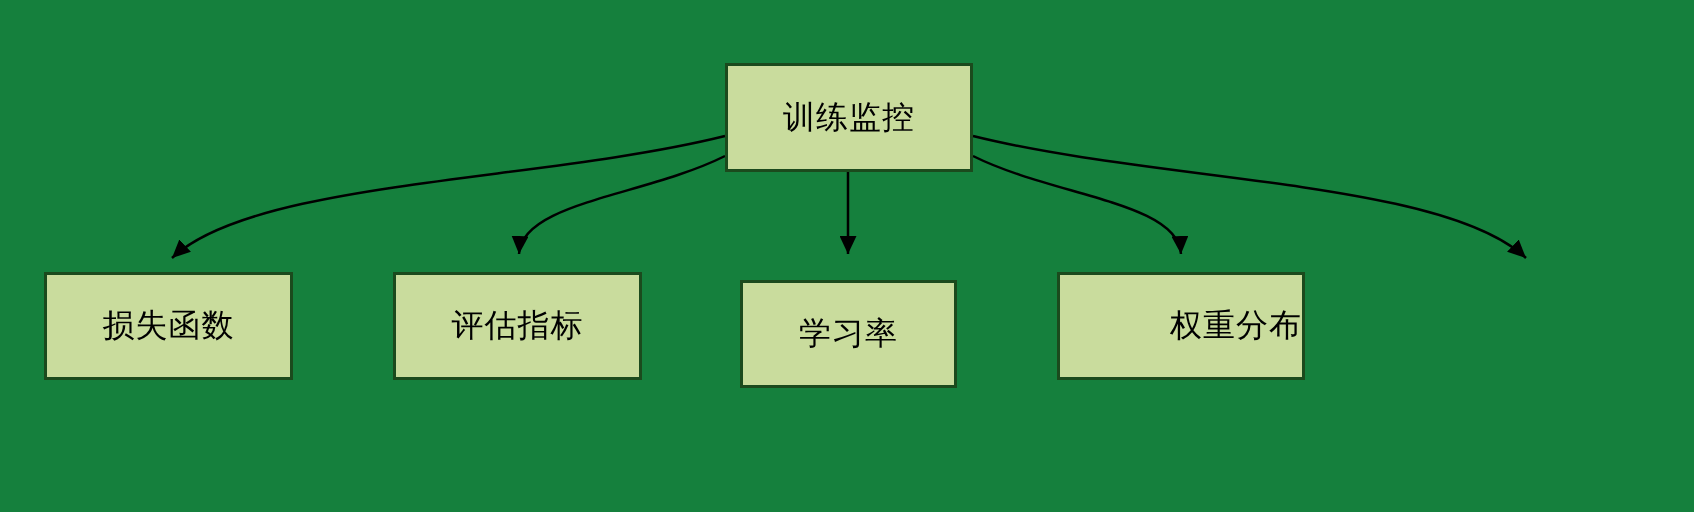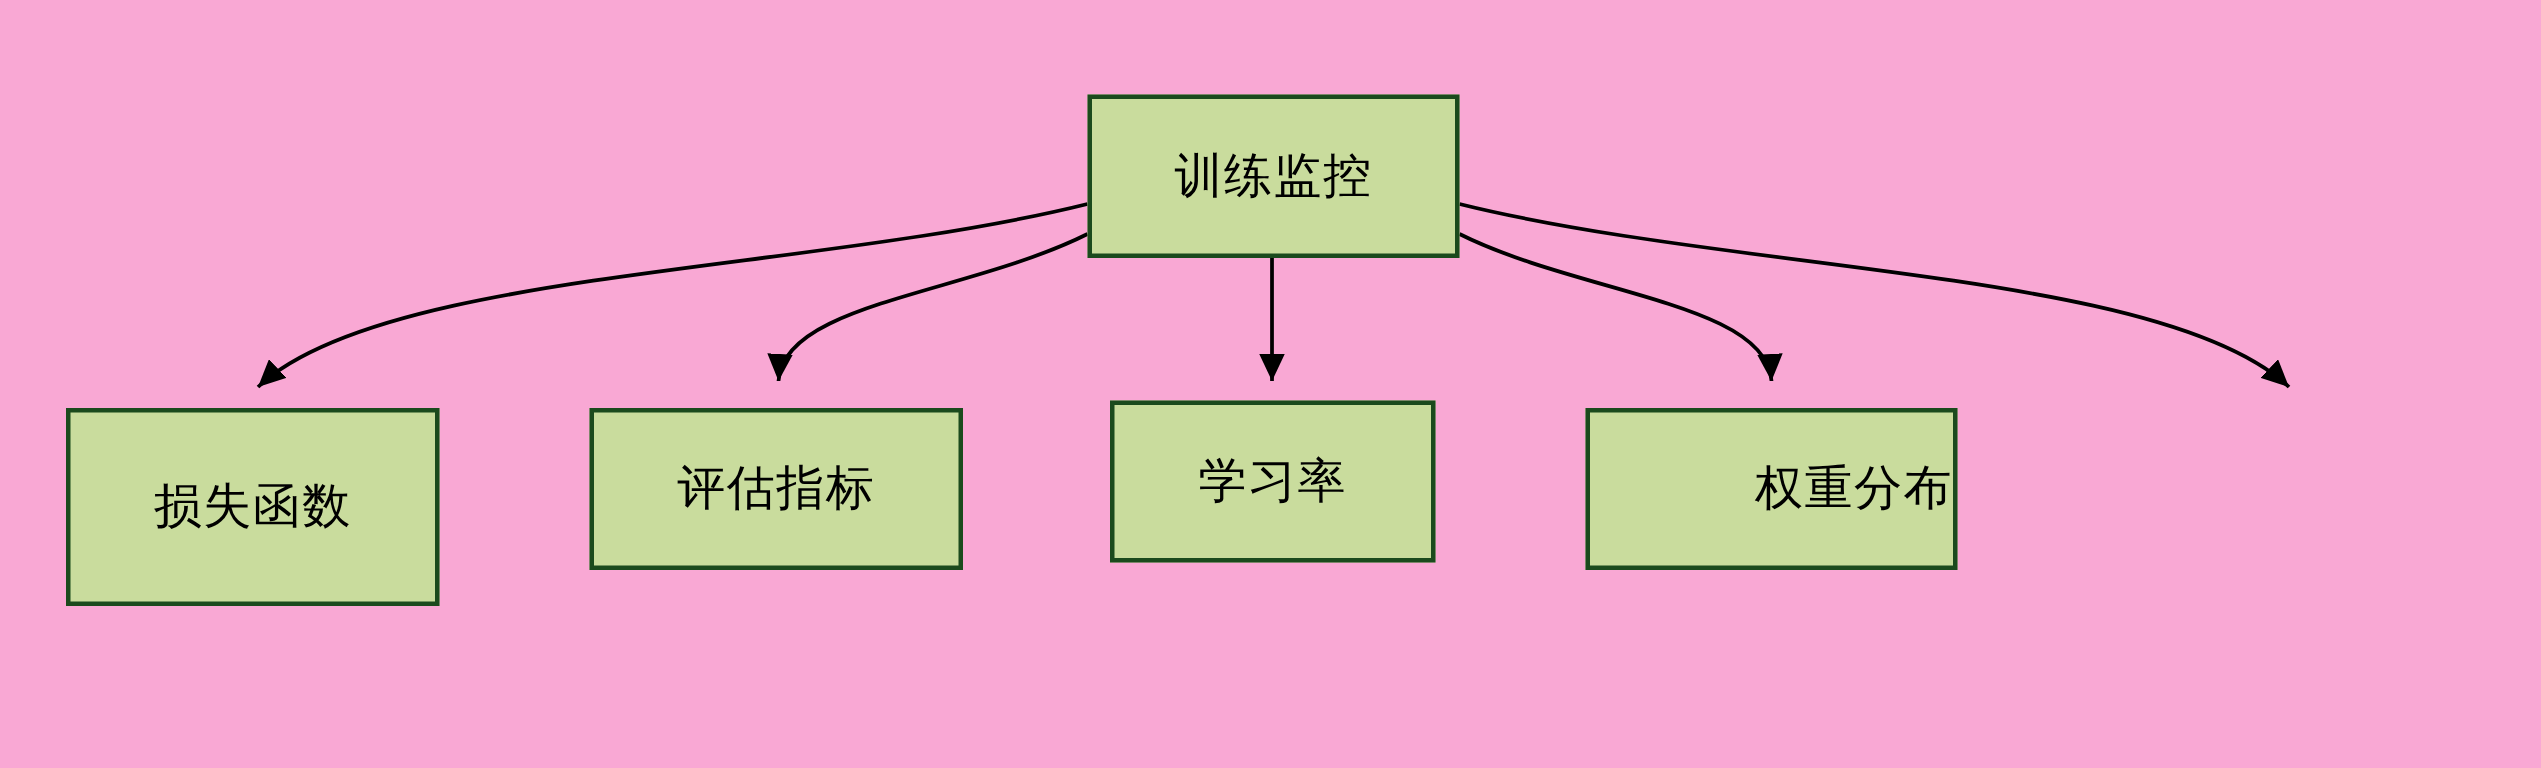--- a/index.html
+++ b/index.html
@@ -5,21 +5,21 @@
   html, body {
     margin: 0;
     padding: 0;
     background: #ffffff;
     font-family: "Liberation Sans", sans-serif;
   }
   .canvas {
     position: relative;
     width: 1694px;
     height: 512px;
-    background: #f9a8d4;
+    background: #15803d;
     overflow: hidden;
   }
   .edge-layer {
     position: absolute;
     left: 0;
     top: 0;
     width: 1694px;
     height: 512px;
     pointer-events: none;
   }
@@ -54,29 +54,29 @@
     <path d="M 725 156 C 645 196, 522 202, 519 254" fill="none" stroke="#000000" stroke-width="2.5" marker-end="url(#arrowhead)"></path>
     <path d="M 848 172 L 848 254" fill="none" stroke="#000000" stroke-width="2.5" marker-end="url(#arrowhead)"></path>
     <path d="M 973 156 C 1053 196, 1178 202, 1181 254" fill="none" stroke="#000000" stroke-width="2.5" marker-end="url(#arrowhead)"></path>
     <path d="M 973 136 C 1158 182, 1443 180, 1526 258" fill="none" stroke="#000000" stroke-width="2.5" marker-end="url(#arrowhead)"></path>
   </svg>
 
   <div class="node" style="left:725px; top:63px; width:248px; height:109px;">
     <span>训练监控</span>
   </div>
 
-  <div class="node" style="left:44px; top:272px; width:249px; height:132px;">
+  <div class="node" style="left:44px; top:272px; width:249px; height:108px;">
     <span>损失函数</span>
   </div>
 
   <div class="node" style="left:393px; top:272px; width:249px; height:108px;">
     <span>评估指标</span>
   </div>
 
-  <div class="node" style="left:740px; top:267px; width:217px; height:108px;">
+  <div class="node" style="left:740px; top:280px; width:217px; height:108px;">
     <span>学习率</span>
   </div>
 
   <div class="node" style="left:1057px; top:272px; width:248px; height:108px;justify-content:flex-end;">
     <span>权重分布</span>
   </div>
 
 
 </div>
 

